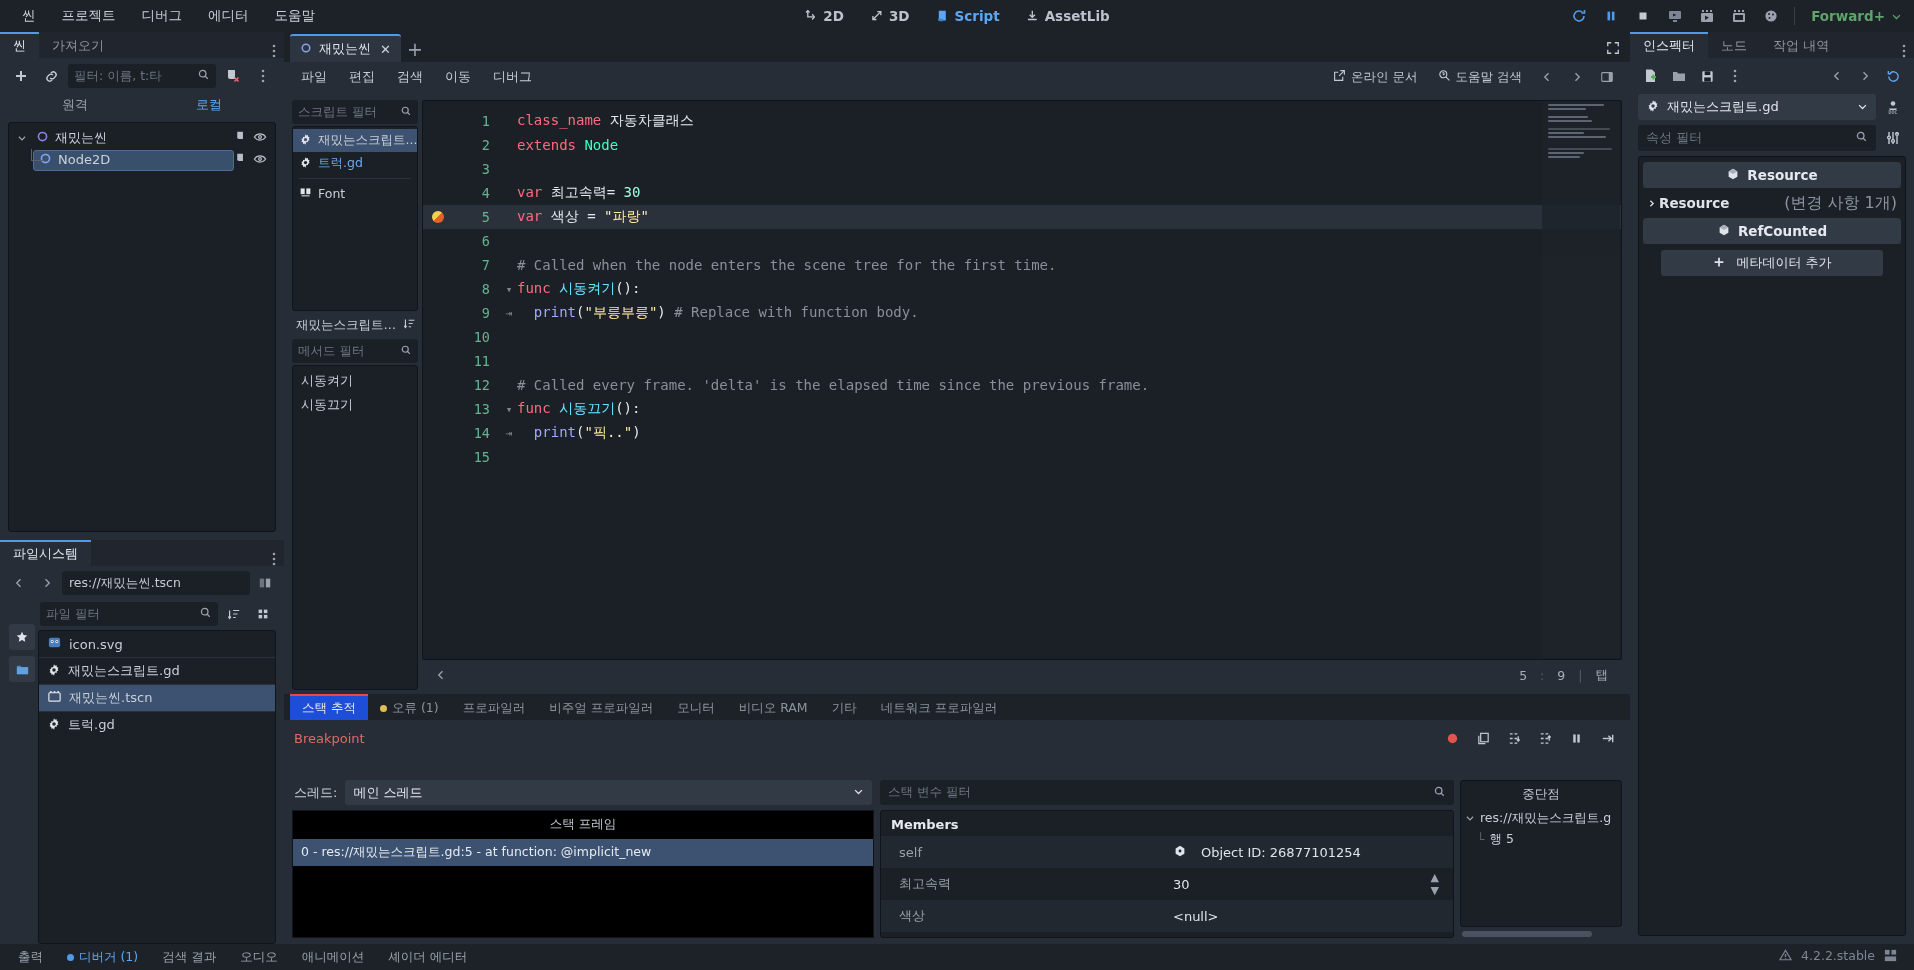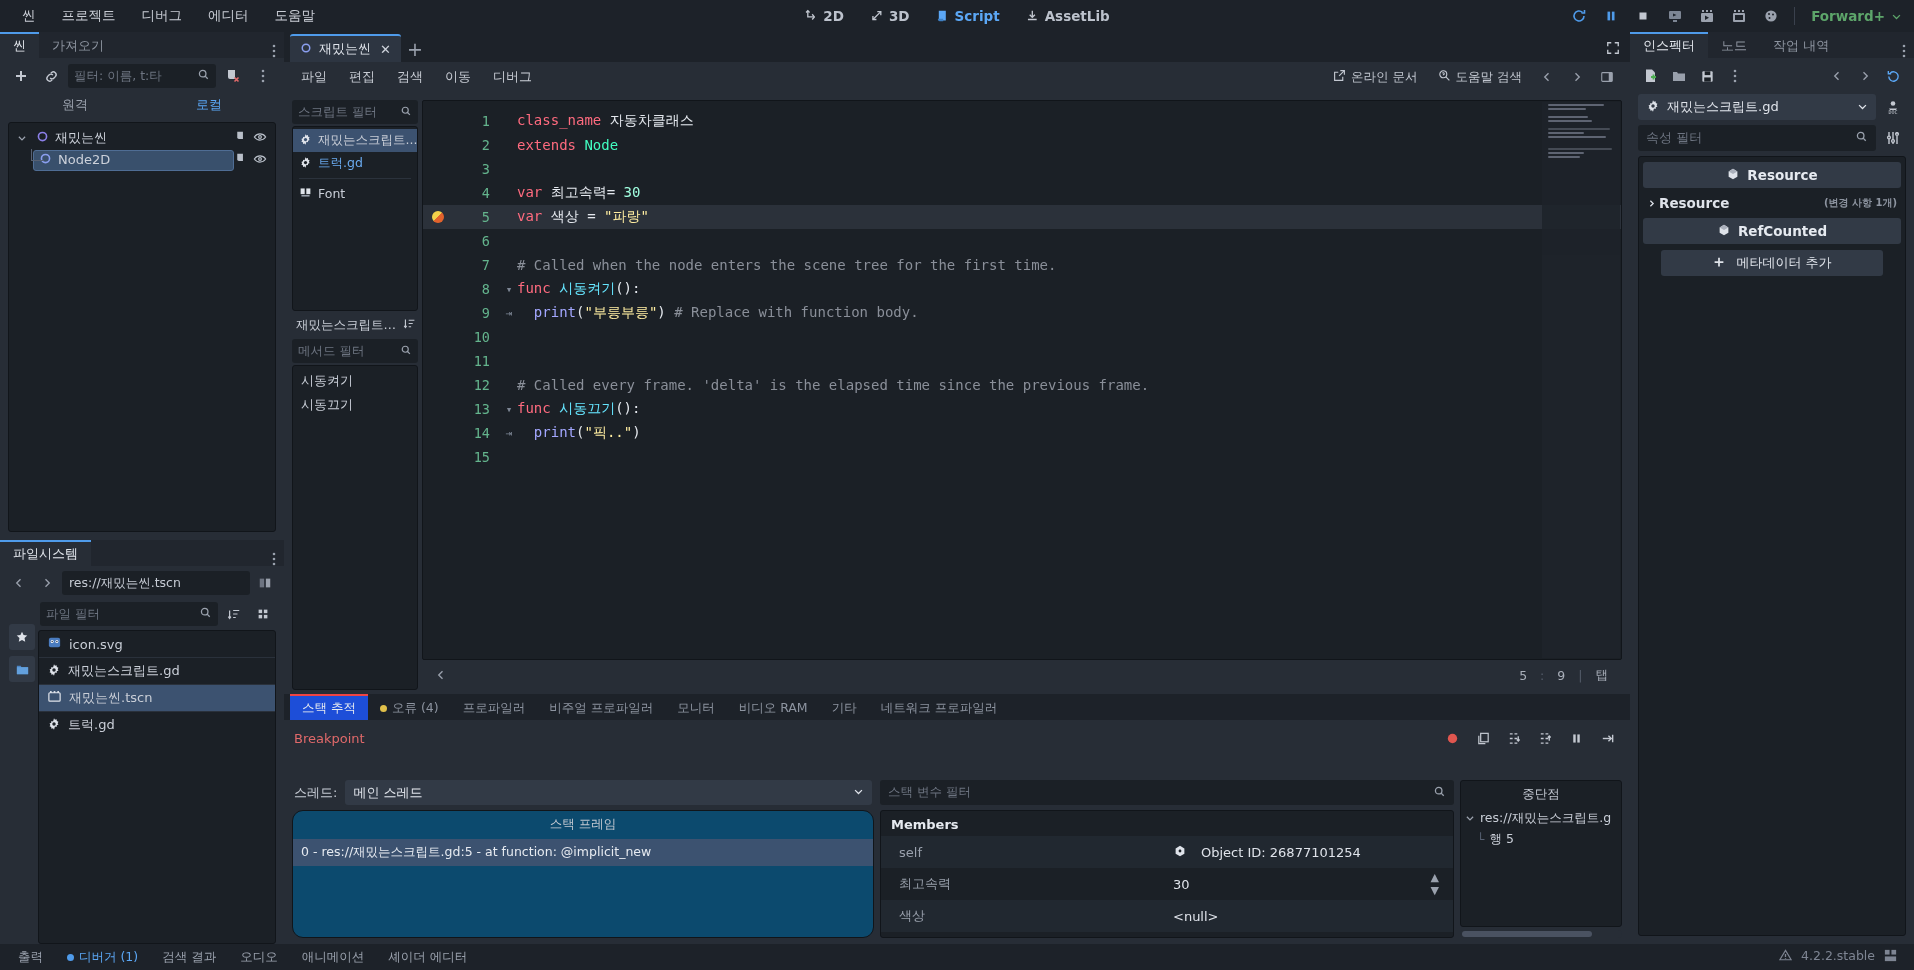--- a/index.html
+++ b/index.html
@@ -236,21 +236,21 @@
   .dbg-tools { margin-left:auto; display:flex; align-items:center; gap:5px; }
   .dbg-split { flex:1; display:flex; min-height:0; gap:6px; padding:4px 8px 6px;margin-top:24px; }
   .dbg-stack { flex:0 0 582px; display:flex; flex-direction:column; min-width:0; }
   .thread-row { display:flex; align-items:center; gap:8px; padding:0 2px 5px; }
   .thread-lbl { font-size:13px; color:#c5cad3; }
   .thread-select {
     flex:1; height:25px; background:#323a46; border-radius:3px; display:flex;
     align-items:center; justify-content:space-between; padding:0 8px; font-size:13px;
     color:#dfe3ea; cursor:default;
   }
-  .stack-box { flex:1; background:#0c4a6e; border:1px solid #11151a; border-radius:11px; overflow:hidden; min-height:0; }
+  .stack-box { flex:1; background:#000000; border:1px solid #11151a; border-radius:1px; overflow:hidden; min-height:0; }
   .stack-head { text-align:center; font-size:12.5px; color:#c3c8d1; padding:5px 0 6px; }
   .stack-row { background:#3c5270; font-size:12.5px; color:#e6eaf0; padding:5px 8px; }
   .dbg-members { flex:1; display:flex; flex-direction:column; min-width:0; }
   .mem-filter {
     height:25px; background:#1b2026; border-radius:3px; display:flex; align-items:center;
     justify-content:space-between; padding:0 8px; color:#6d7481; font-size:12.5px; margin-bottom:5px;
   }
   .mem-box { flex:1; background:#1b2026; border:1px solid #11151a; border-radius:3px; overflow:hidden; min-height:0; }
   .mem-section { font-size:13px; color:#e6eaf0; font-weight:bold; padding:6px 10px 4px; }
   .mem-row { display:flex; align-items:center; height:32px; font-size:13px; }
@@ -287,21 +287,21 @@
   }
   .insp-cat {
     background:#323a46; height:26px; display:flex; align-items:center; justify-content:center;
     gap:7px; font-size:13.5px; font-weight:bold; color:#e6eaf0; margin:2px 4px;
     border-radius:3px;
   }
   .insp-group {
     display:flex; align-items:center; height:26px; padding:0 8px; font-size:13.5px;
     font-weight:bold; color:#dfe3ea; gap:3px; cursor:default;
   }
-  .insp-group .changes { margin-left:auto; font-weight:bold; font-size:10px; color:#8d94a0;text-align:center; }
+  .insp-group .changes { margin-left:auto; font-weight:normal; font-size:16px; color:#8d94a0;text-align:center; }
   .insp-meta-btn {
     margin:6px 22px; height:26px; background:#323a46; border-radius:3px;
     display:flex; align-items:center; justify-content:center; gap:10px;
     font-size:13px; color:#dfe3ea; cursor:default;
   }
 
   
   .statusbar {
     height:26px; flex:0 0 26px; display:flex; align-items:center; background:#1d2229;
     padding:0 6px; gap:0px;
@@ -919,21 +919,21 @@
         </div>
       </div>
 
       <div class="bottom-dock">
         <div class="dbg-tabs" id="dbg-tabs">
             <div class="dbg-tab active">
               <span>스택 추적</span>
             </div>
             <div class="dbg-tab">
               <span class="dot" style="background: rgb(224, 192, 74);"></span>
-              <span>오류 (4)</span>
+              <span>오류 (1)</span>
             </div>
             <div class="dbg-tab">
               <span>프로파일러</span>
             </div>
             <div class="dbg-tab">
               <span>비주얼 프로파일러</span>
             </div>
             <div class="dbg-tab">
               <span>모니터</span>
             </div>

